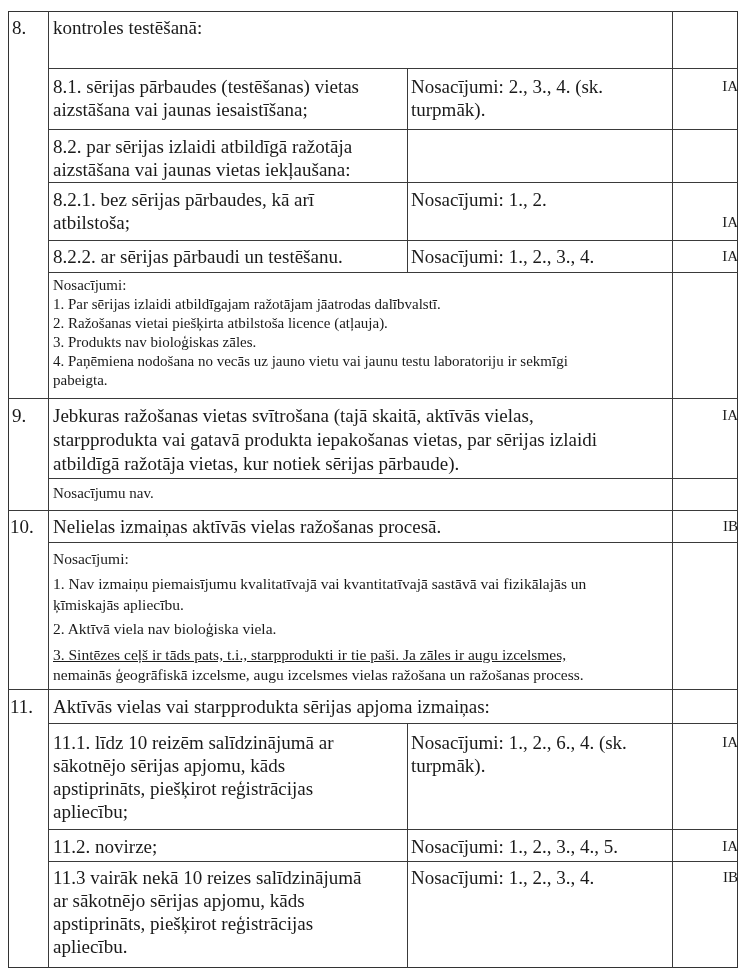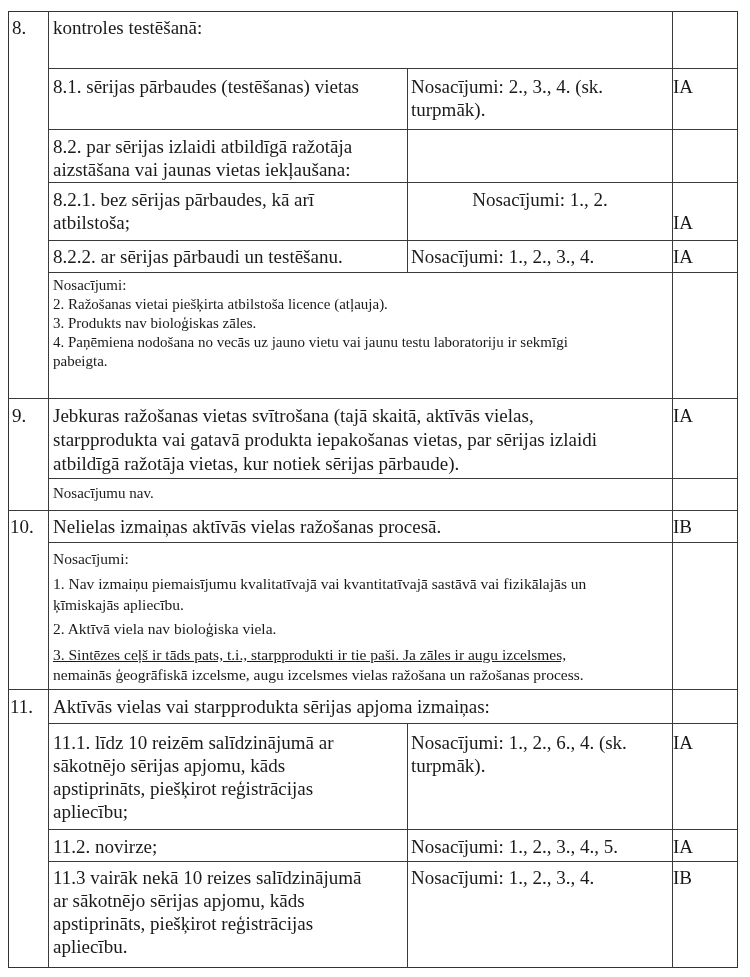--- a/index.html
+++ b/index.html
@@ -6,21 +6,21 @@
   body { width: 750px; height: 977px; position: relative; overflow: hidden;
          font-family: "Liberation Serif", "DejaVu Serif", serif; color: #1a1a1a; }
   .tbl { position: absolute; left: 8px; top: 11px; width: 730px; height: 957px;
          border: 1px solid #333; box-sizing: border-box; }
   .line-h { position: absolute; height: 1px; background: #3a3a3a; }
   .line-v { position: absolute; width: 1px; background: #3a3a3a; }
   .cell { position: absolute; box-sizing: border-box; line-height: 23px; font-size: 19px; }
   .small { font-size: 15px; line-height: 19px; }
   .small2 { font-size: 15.5px; line-height: 25px; }
   .num { font-size: 19px; }
-  .cat { text-align: left; font-size: 19px; }
+  .cat { text-align: right; font-size: 15px; }
 </style>
 </head>
 <body>
 
 <div class="tbl"></div>
 
 <div class="line-v" style="left:48px; top:11px; height:957px;"></div>
 <div class="line-v" style="left:672px; top:11px; height:957px;"></div>
 <div class="line-v" style="left:407px; top:68px; height:61px;"></div>
 <div class="line-v" style="left:407px; top:129px; height:53px;"></div>
@@ -41,45 +41,47 @@
 <div class="line-h" style="left:48px; top:829px; width:690px;"></div>
 <div class="line-h" style="left:48px; top:861px; width:690px;"></div>
 
 <div class="cell num" style="left:12px; top:16px;">8.</div>
 <div class="cell" style="left:53px; top:16px; width:615px;">
   <div>kontroles testēšanā:</div>
 </div>
 
 <div class="cell" style="left:53px; top:75px; width:350px;">
   <div>8.1. sērijas pārbaudes (testēšanas) vietas</div>
+  <div>aizstāšana vai jaunas iesaistīšana;</div>
 </div>
 <div class="cell" style="left:411px; top:75px; width:258px;">
   <div>Nosacījumi: 2., 3., 4. (sk.</div>
   <div>turpmāk).</div>
 </div>
 <div class="cell cat" style="left:673px; top:75px; width:65px;">IA</div>
 
 <div class="cell" style="left:53px; top:135px; width:350px;">
   <div>8.2. par sērijas izlaidi atbildīgā ražotāja</div>
   <div>aizstāšana vai jaunas vietas iekļaušana:</div>
 </div>
 
 <div class="cell" style="left:53px; top:188px; width:350px;">
   <div>8.2.1. bez sērijas pārbaudes, kā arī</div>
   <div>atbilstoša;</div>
 </div>
-<div class="cell" style="left:411px; top:188px; width:258px;text-align:center;">Nosacījumi: 1., 2.</div>
+<div class="cell" style="left:411px; top:188px; width:258px;">Nosacījumi: 1., 2.</div>
 <div class="cell cat" style="left:673px; top:211px; width:65px;">IA</div>
 
 <div class="cell" style="left:53px; top:245px; width:350px;">8.2.2. ar sērijas pārbaudi un testēšanu.</div>
 <div class="cell" style="left:411px; top:245px; width:258px;">Nosacījumi: 1., 2., 3., 4.</div>
 <div class="cell cat" style="left:673px; top:245px; width:65px;">IA</div>
 
 <div class="cell small" style="left:53px; top:276px; width:615px;">
   <div>Nosacījumi:</div>
+  <div>1. Par sērijas izlaidi atbildīgajam ražotājam jāatrodas dalībvalstī.</div>
   <div>2. Ražošanas vietai piešķirta atbilstoša licence (atļauja).</div>
   <div>3. Produkts nav bioloģiskas zāles.</div>
   <div>4. Paņēmiena nodošana no vecās uz jauno vietu vai jaunu testu laboratoriju ir sekmīgi</div>
   <div>pabeigta.</div>
 </div>
 
 <div class="cell num" style="left:12px; top:404px;">9.</div>
 <div class="cell" style="left:53px; top:404px; width:615px; line-height:24px;">
   <div>Jebkuras ražošanas vietas svītrošana (tajā skaitā, aktīvās vielas,</div>
   <div>starpprodukta vai gatavā produkta iepakošanas vietas, par sērijas izlaidi</div>

